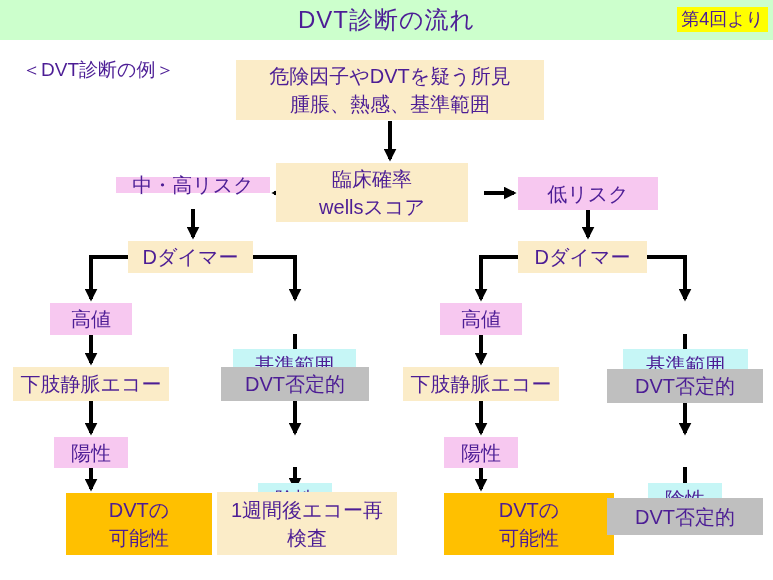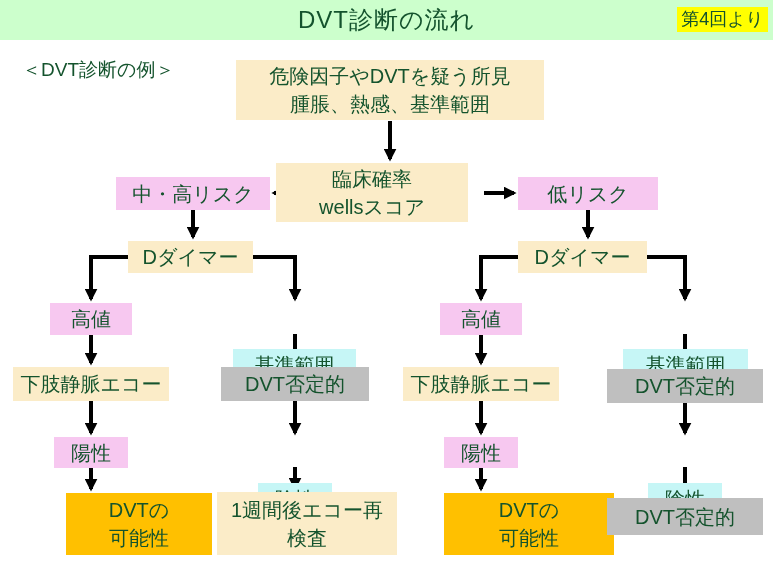--- a/index.html
+++ b/index.html
@@ -1,18 +1,18 @@
 <!DOCTYPE html>
 <html><head>
 <meta charset="utf-8">
 <style>
   html,body{margin:0;padding:0;background:#ffffff;}
   #stage{
     position:relative;width:773px;height:580px;background:#ffffff;overflow:hidden;
-    font-family:"Liberation Sans","DejaVu Sans",sans-serif;color:#14532d;
+    font-family:"Liberation Sans","DejaVu Sans",sans-serif;color:#4c1d95;
   }
   .header{
     position:absolute;left:0;top:0;width:773px;height:40px;background:#CCFFCC;
     display:flex;align-items:center;justify-content:center;
   }
   .header .title{font-size:24px;letter-spacing:1px;}
   .badge{
     position:absolute;right:5px;top:7px;background:#FFFF00;
     font-size:18px;padding:1px 4px;line-height:1.3;
   }
@@ -67,21 +67,21 @@
     <path d="M91,467 L91,489" marker-end="url(#ah)"></path>
     <path d="M295,467 L295,488" marker-end="url(#ah)"></path>
     <path d="M481,467 L481,489" marker-end="url(#ah)"></path>
     <path d="M685,467 L685,494" marker-end="url(#ah)"></path>
   </svg>
 
   <div class="node cream" style="left:236px;top:60px;width:308px;height:60px">危険因子やDVTを疑う所見
 腫脹、熱感、基準範囲</div>
   <div class="node cream" style="left:276px;top:163px;width:192px;height:59px">臨床確率
 wellsスコア</div>
-  <div class="node pink" style="left:116px;top:177px;width:154px;height:33px">中・高リスク</div>
+  <div class="node pink" style="left:116px;top:177px;width:154px;height:16px">中・高リスク</div>
   <div class="node pink" style="left:518px;top:177px;width:140px;height:33px">低リスク</div>
   <div class="node cream" style="left:128px;top:241px;width:125px;height:32px">Dダイマー</div>
   <div class="node cream" style="left:518px;top:241px;width:129px;height:32px">Dダイマー</div>
 
   <div class="node pink" style="left:50px;top:303px;width:82px;height:32px">高値</div>
   <div class="node cream" style="left:13px;top:367px;width:156px;height:34px">下肢静脈エコー</div>
   <div class="node pink" style="left:54px;top:437px;width:74px;height:31px">陽性</div>
   <div class="node orange" style="left:18px;top:493px;width:146px;height:62px">DVTの
 可能性</div>
 

